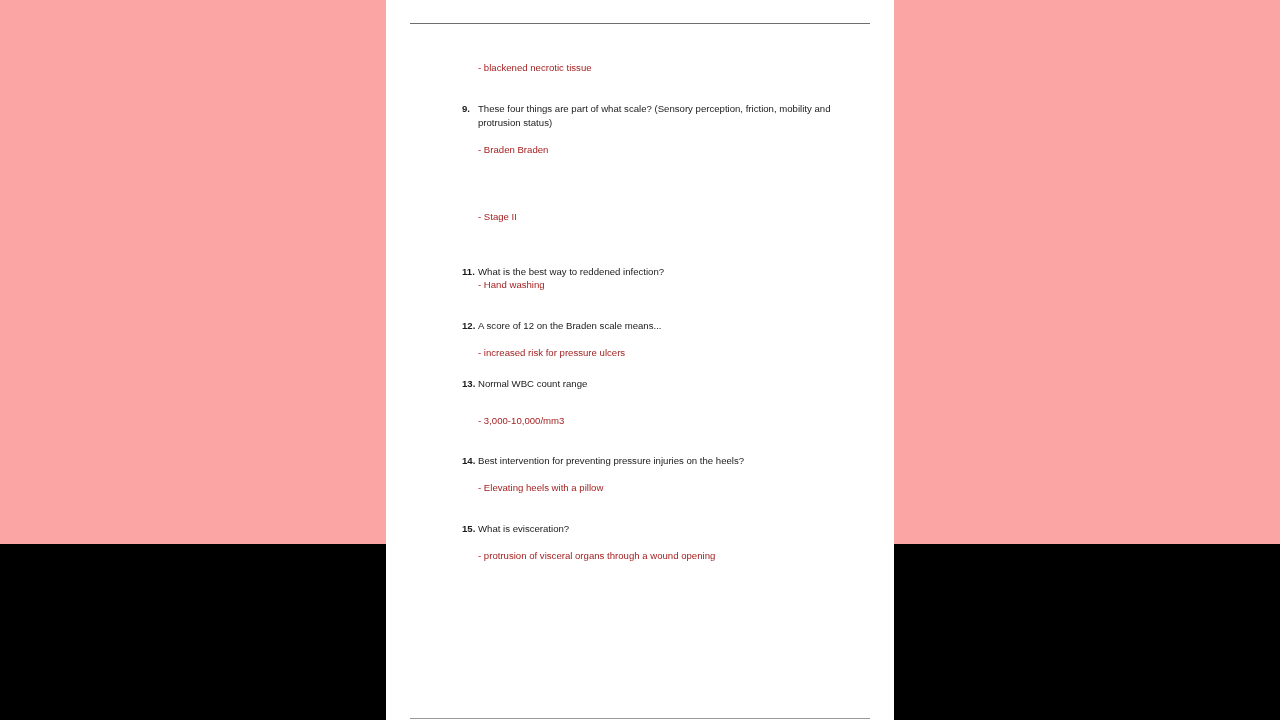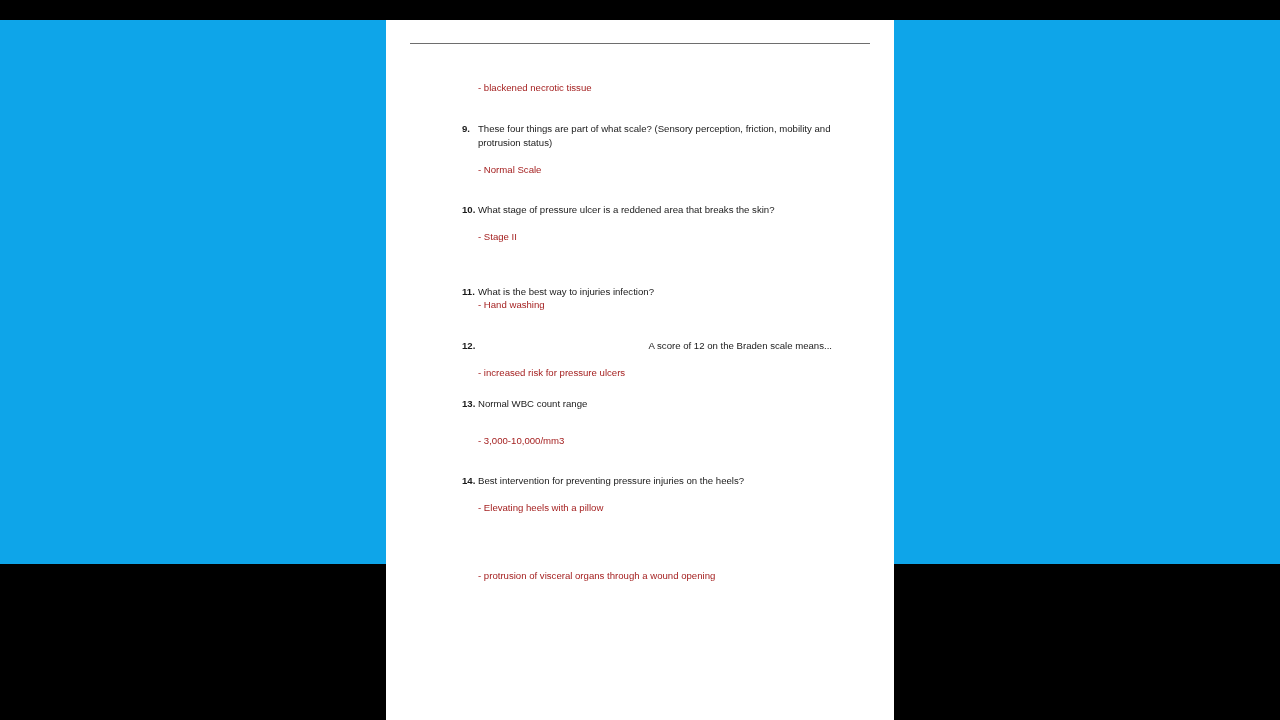--- a/index.html
+++ b/index.html
@@ -7,22 +7,21 @@
       padding: 0;
       width: 1280px;
       height: 720px;
       overflow: hidden;
       background: #000000;
     }
     .viewport {
       position: relative;
       width: 1280px;
       height: 544px;
-      background: #0ea5e9;
-      margin-top: 20px;
+      background: #fca5a5;
     }
     .page {
       position: absolute;
       left: 386px;
       top: 0;
       width: 508px;
       height: 720px;
       background: #ffffff;
       font-family: "Liberation Sans", "DejaVu Sans", sans-serif;
       font-size: 9.6px;
@@ -69,49 +68,49 @@
 <div class="viewport">
   <div class="page">
     <div class="rule top"></div>
 
     <div class="answer" style="top:62px;">- blackened necrotic tissue</div>
 
     <div class="question" style="top:102px;">
       <span class="q-num">9.</span>
       <span class="q-text">These four things are part of what scale? (Sensory perception, friction, mobility and protrusion status)</span>
     </div>
-    <div class="answer" style="top:144px;">- Normal Scale</div>
+    <div class="answer" style="top:144px;">- Braden Braden</div>
 
-    <div class="question" style="top:183px; width:400px;">
-      <span class="q-num">10.</span>
-      <span class="q-text">What stage of pressure ulcer is a reddened area that breaks the skin?</span>
-    </div>
     <div class="answer" style="top:211px;">- Stage II</div>
 
     <div class="question" style="top:265px;">
       <span class="q-num">11.</span>
-      <span class="q-text">What is the best way to injuries infection?</span>
+      <span class="q-text">What is the best way to reddened infection?</span>
     </div>
     <div class="answer" style="top:279px;">- Hand washing</div>
 
-    <div class="question" style="top:319px;text-align:right;">
+    <div class="question" style="top:319px;">
       <span class="q-num">12.</span>
       <span class="q-text">A score of 12 on the Braden scale means...</span>
     </div>
     <div class="answer" style="top:347px;">- increased risk for pressure ulcers</div>
 
     <div class="question" style="top:377px;">
       <span class="q-num">13.</span>
       <span class="q-text">Normal WBC count range</span>
     </div>
     <div class="answer" style="top:415px;">- 3,000-10,000/mm3</div>
 
     <div class="question" style="top:454px; width:400px;">
       <span class="q-num">14.</span>
       <span class="q-text">Best intervention for preventing pressure injuries on the heels?</span>
     </div>
     <div class="answer" style="top:482px;">- Elevating heels with a pillow</div>
 
+    <div class="question" style="top:522px;">
+      <span class="q-num">15.</span>
+      <span class="q-text">What is evisceration?</span>
+    </div>
     <div class="answer" style="top:550px;">- protrusion of visceral organs through a wound opening</div>
 
     <div class="rule bottom"></div>
   </div>
 </div>
 
 </body></html>

